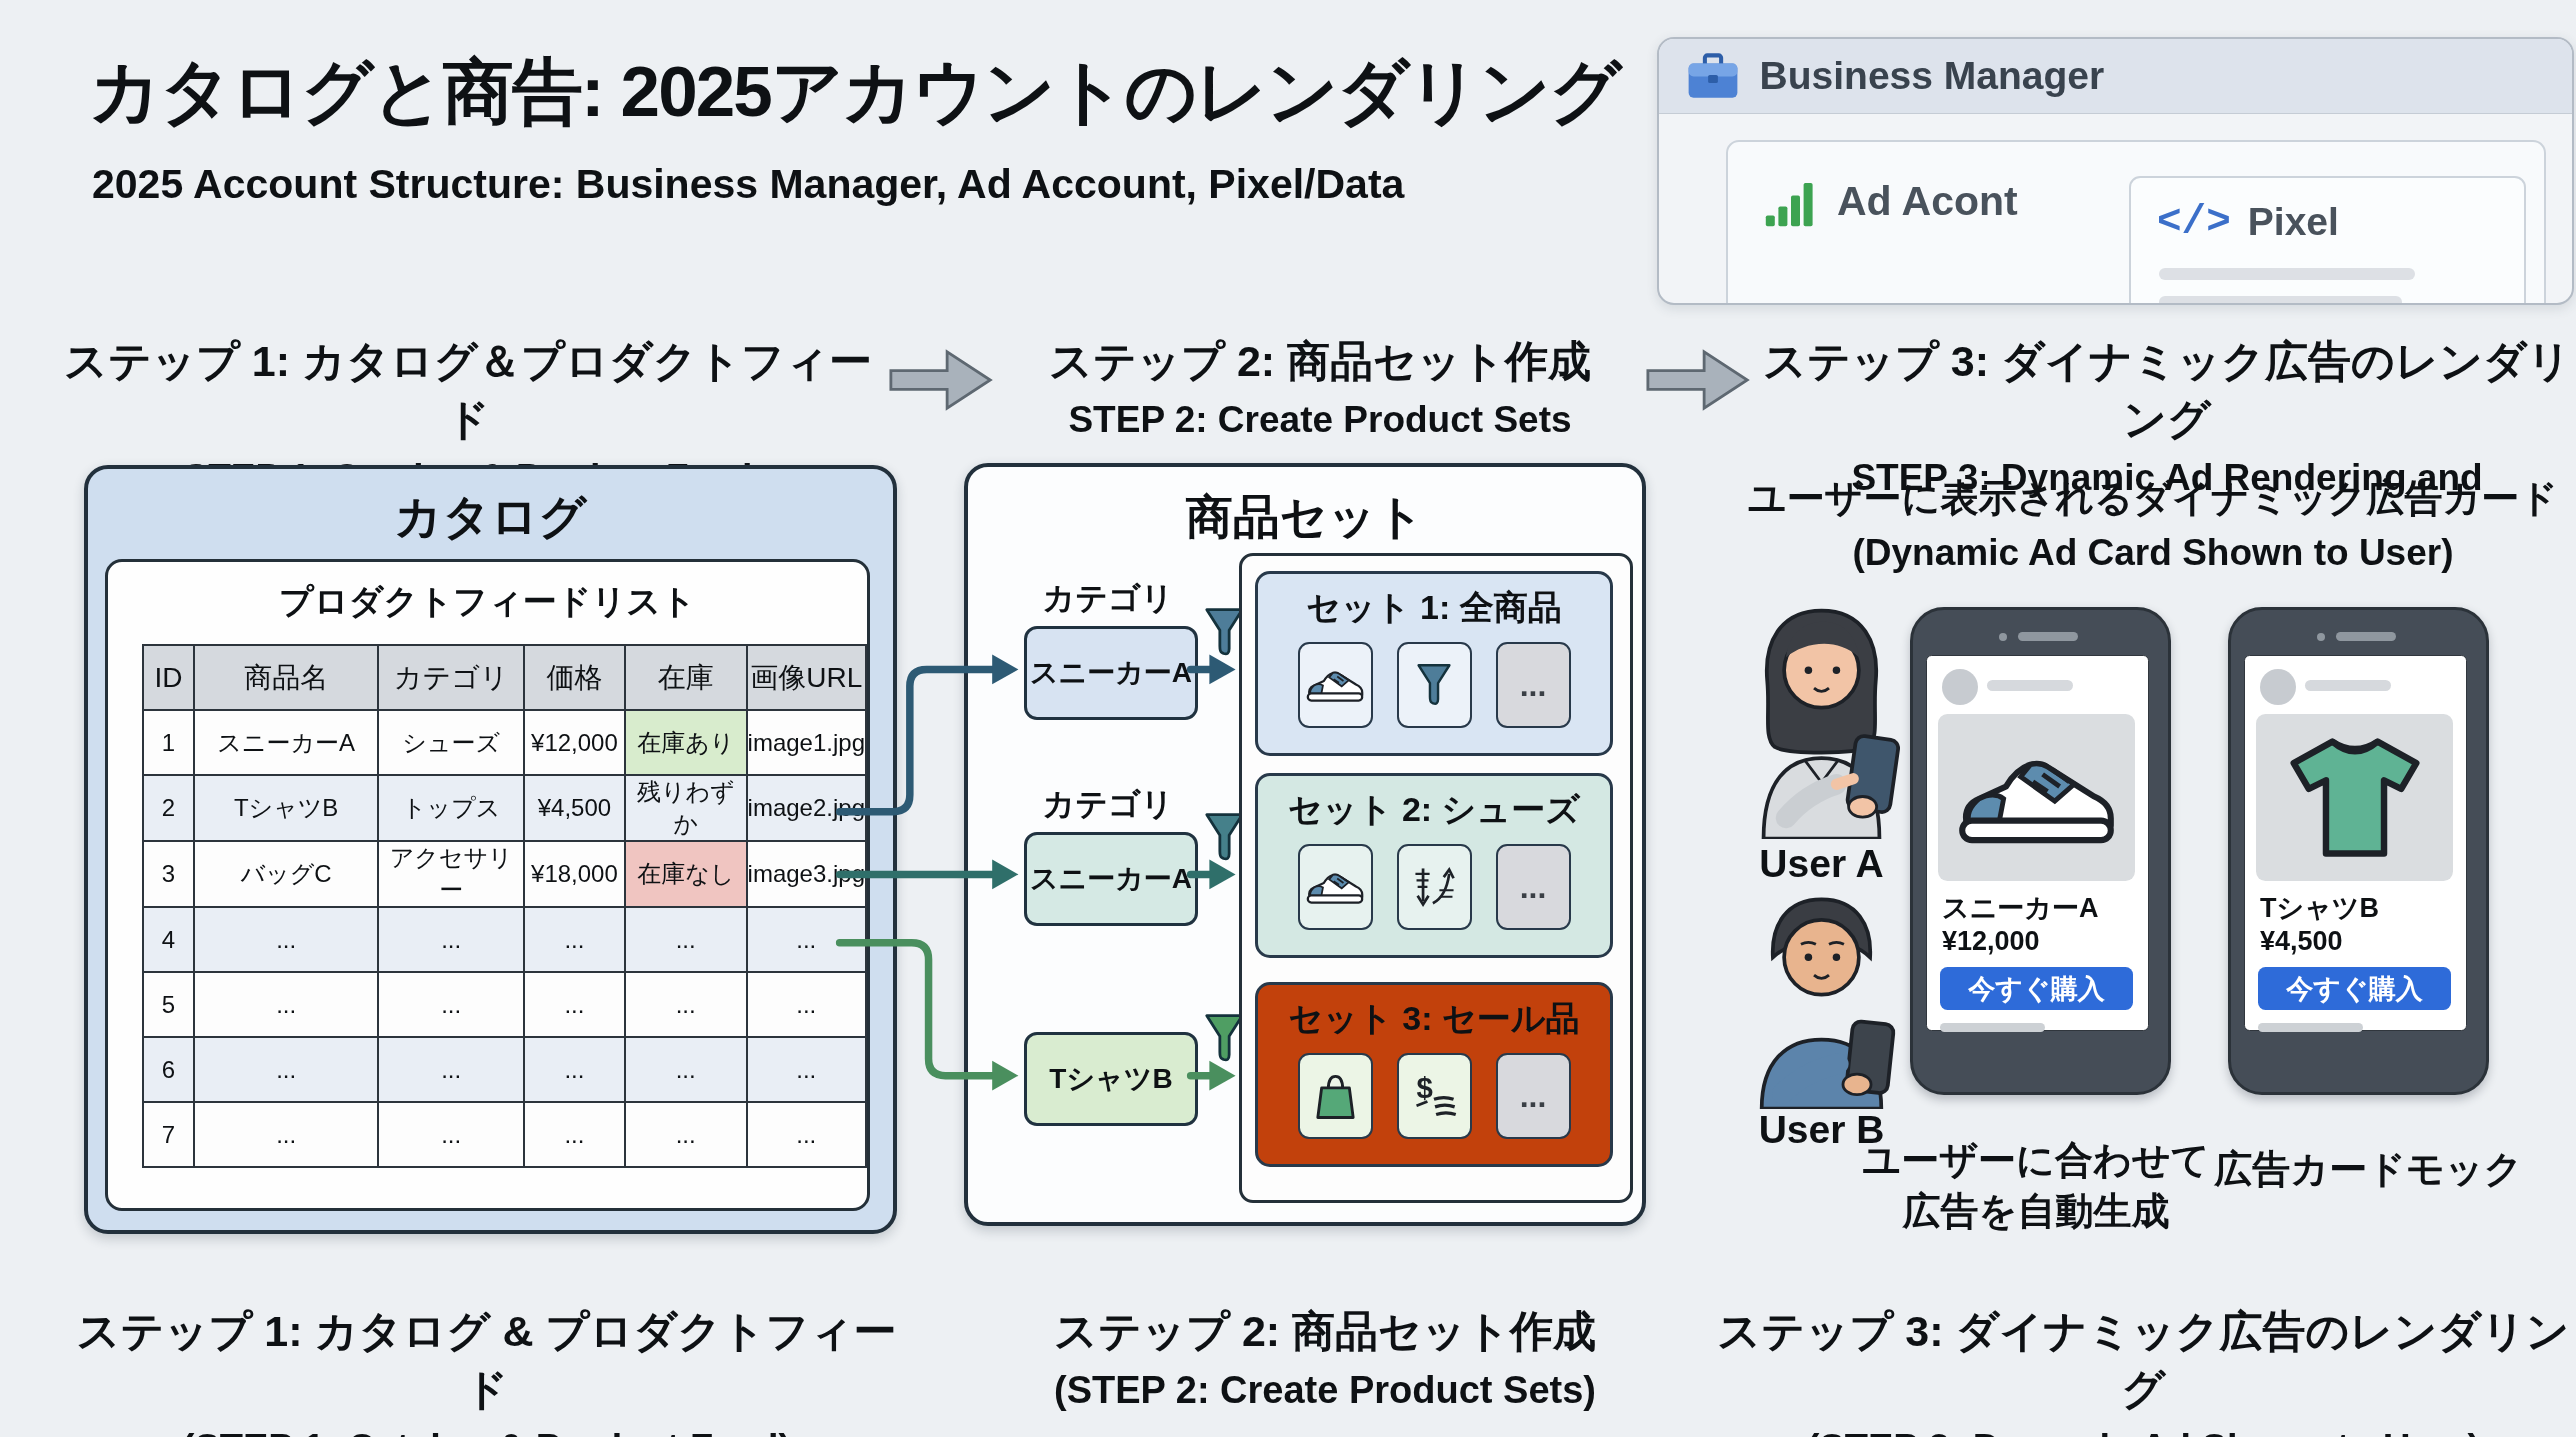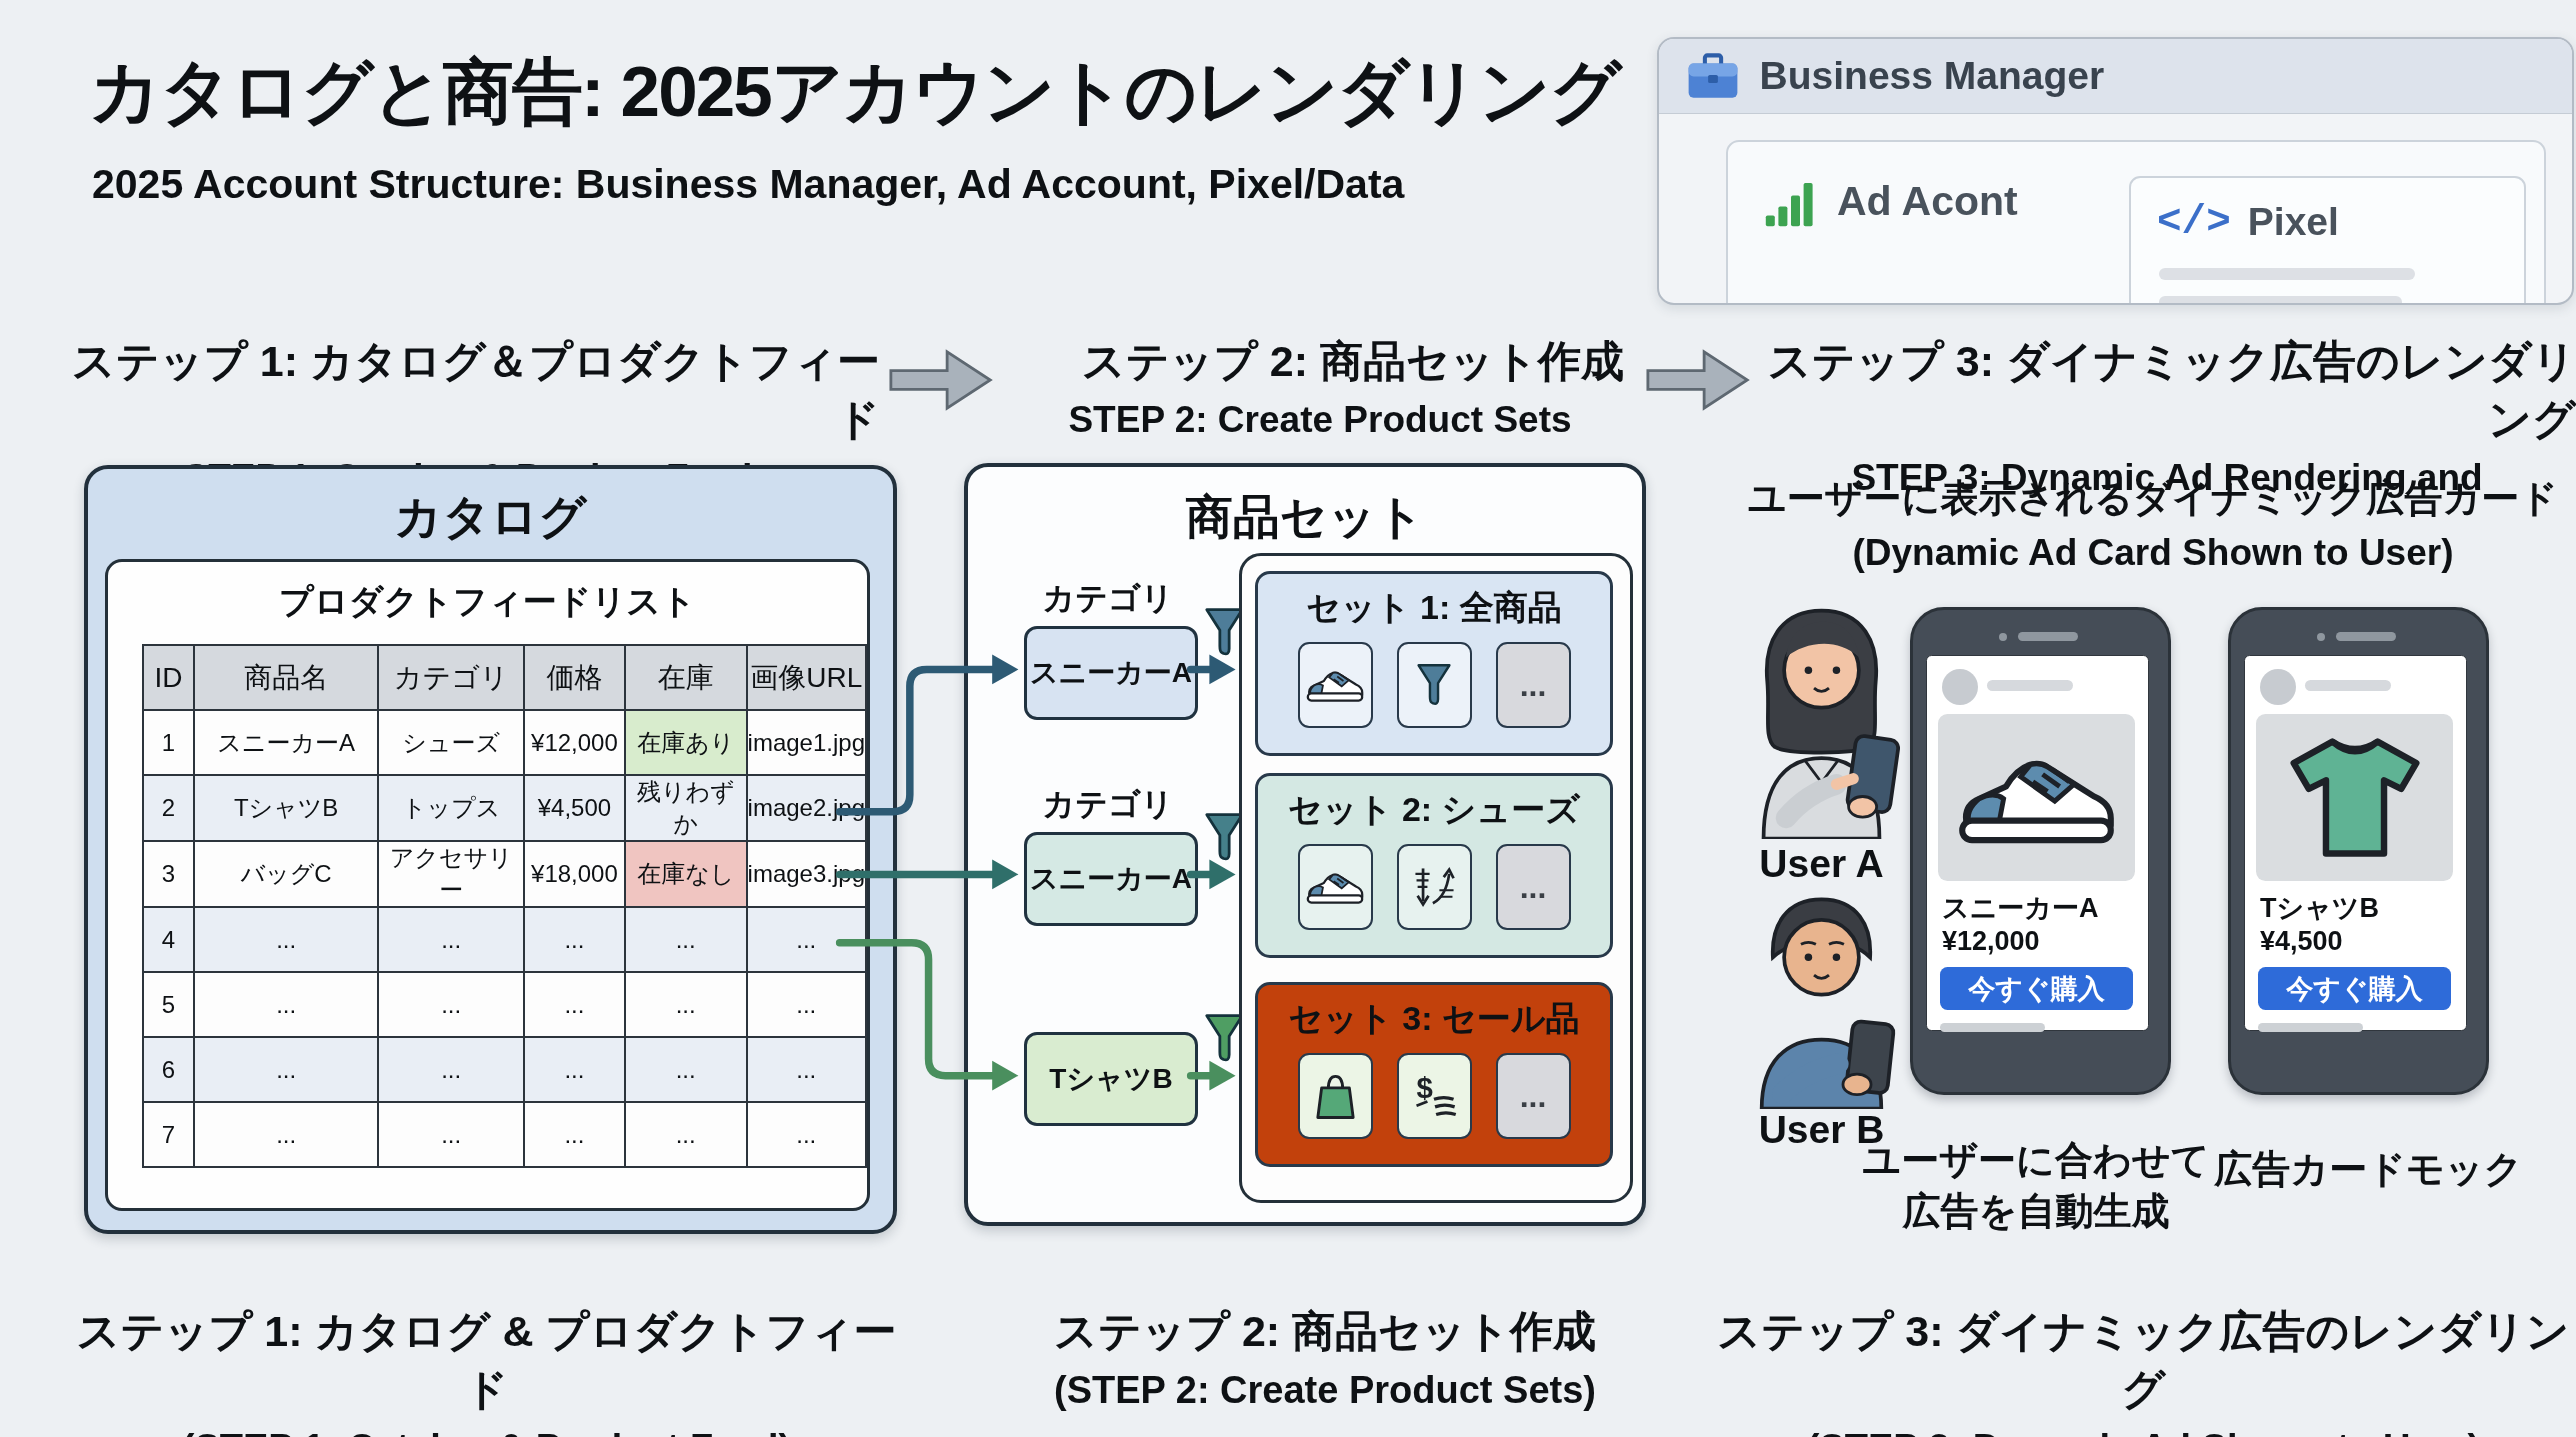--- a/index.html
+++ b/index.html
@@ -28,21 +28,21 @@
   .bm-ad-label{font-size:41px;font-weight:800;color:#49525c;}
   .bm-pixel-card{position:absolute;left:401px;top:34px;width:393px;height:187px;background:#fbfdfe;
     border:2.8px solid #ccd3db;border-radius:11.2px;}
   .bm-pixel-row{position:absolute;left:26px;top:20.6px;display:flex;align-items:center;gap:17px;}
   .code-glyph{font-size:41px;font-weight:800;color:#3b6fc9;font-family:"Liberation Mono","DejaVu Sans Mono",monospace;}
   .bm-pixel-label{font-size:39px;font-weight:800;color:#49525c;}
   .ph-line{position:absolute;background:#dde0e5;border-radius:6.6px;height:12px;}
 
   
   .step-head{top:333px;}
-  .step-jp{font-size:43px;font-weight:900;text-align:right;}
+  .step-jp{font-size:43px;font-weight:900;}
   .step-en{font-size:37px;font-weight:800;margin-top:7.5px;}
   .block-arrow{top:348px;width:105px;height:64px;}
 
   
   .catalog-panel{left:84px;top:465px;width:805px;height:761px;background:#cfdeef;
     border:4.7px solid #22303c;border-radius:24px;box-shadow:0 4.7px 11.2px rgba(30,45,60,.2);}
   .catalog-title{position:absolute;left:0;right:0;top:17px;font-size:47px;font-weight:900;text-align:center;}
   .feed-panel{position:absolute;left:17px;top:90px;width:759px;height:646px;background:#fefefe;
     border:3.7px solid #243039;border-radius:17px;}
   .feed-title{position:absolute;left:0;right:0;top:17px;font-size:34px;font-weight:900;text-align:center;}
@@ -63,21 +63,21 @@
   .sets-title{position:absolute;left:0;right:0;top:19px;font-size:47px;font-weight:900;text-align:center;font-family:Liberation Mono, monospace;}
   .cat-label{position:absolute;width:206px;left:37px;font-size:32px;font-weight:900;text-align:center;}
   .cat-box{position:absolute;left:56px;width:168px;height:88px;border:3.7px solid #203240;border-radius:13px;
     display:flex;align-items:center;justify-content:center;font-size:28px;font-weight:900;}
   .cat-box.b1{background:#d7e3f2;}
   .cat-box.b2{background:#d5e9e4;}
   .cat-box.b3{background:#d9ecd0;}
   .funnel{position:absolute;left:236px;width:41px;height:54px;}
   .f1{color:#4e7d99;} .f2{color:#45808a;} .f3{color:#4f9e63;}
   .sets-box{position:absolute;left:271px;top:86px;width:388px;height:644px;background:#fdfdfd;
-    border:3.7px solid #243039;border-radius:22px;}
+    border:3.7px solid #243039;border-radius:14px;}
   .set-card{position:absolute;left:13px;width:358px;height:185px;border:3.7px solid #28394a;border-radius:15px;box-sizing:border-box;}
   .set-card.s1{top:15px;background:#d9e5f3;}
   .set-card.s2{top:217px;background:#d4e8e3;}
   .set-card.s3{top:426px;background:#c2410c;}
   .set-title{margin-top:11.2px;font-size:34px;font-weight:900;text-align:center;}
   .tile-row{display:flex;justify-content:center;gap:24px;margin-top:11.2px;}
   .tile{width:71px;height:82px;border:2.8px solid #28394a;border-radius:11.2px;
     display:flex;align-items:center;justify-content:center;}
   .s1 .tile{background:#ecf2f9;} .s2 .tile{background:#e7f2ef;} .s3 .tile{background:#ecf5e6;}
   .set-card .tile.tile-dots{background:#d8d9dd;font-size:32px;font-weight:900;color:#3a3f45;}

